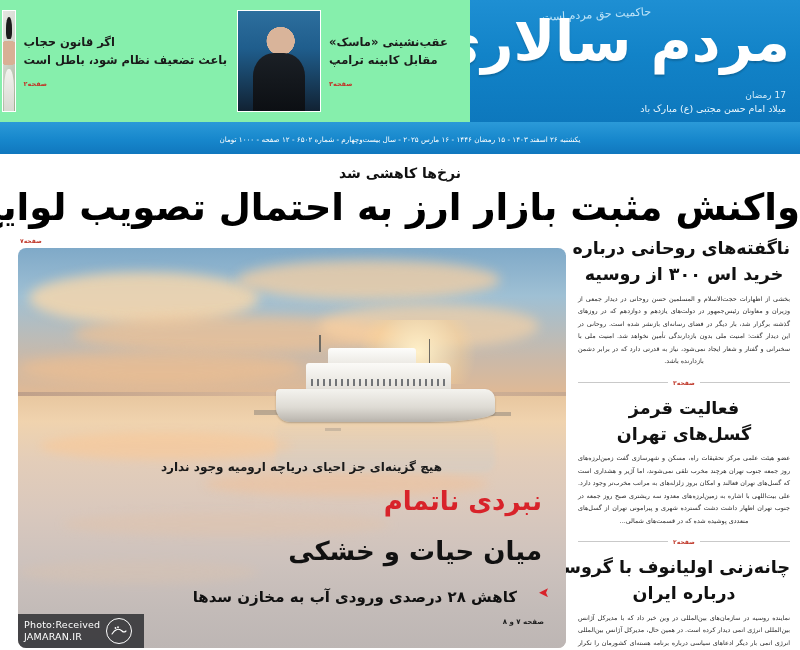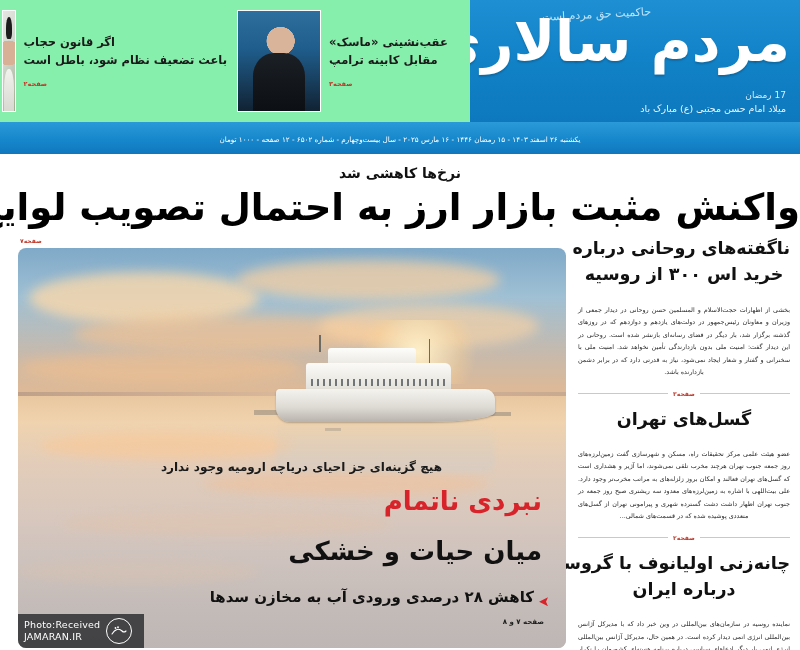--- a/index.html
+++ b/index.html
@@ -122,21 +122,21 @@
     width:228px;padding:0 10px 0 6px;box-sizing:border-box;
     display:flex;flex-direction:column;
   }
   .side-article{margin-bottom:4px;}
   .side-title{
     font-size:17.5px;font-weight:bold;color:#111;
     text-align:center;line-height:1.5;white-space:nowrap;
   }
   .side-body{
     font-size:6.4px;line-height:1.95;color:#2a2a2a;
-    text-align:justify;margin-top:16px;
+    text-align:justify;margin-top:5px;
     text-align-last:center;
   }
   .side-sep{
     display:flex;align-items:center;justify-content:center;
     margin:7px 0 9px 0;gap:5px;
   }
   .side-sep .rule{height:1px;background:#c9c9c9;flex:1;}
   .side-sep .pg{font-size:6px;color:#c0392b;font-weight:bold;white-space:nowrap;}
 
   
@@ -243,21 +243,21 @@
     white-space:nowrap;letter-spacing:-.3px;
   }
   .ov-black{
     position:absolute;right:24px;top:72%;
     font-size:26px;font-weight:bold;color:#111;
     white-space:nowrap;letter-spacing:-.3px;
   }
   .ov-bullet{
     position:absolute;right:18px;top:85%;
     font-size:15px;font-weight:bold;color:#111;
-    white-space:nowrap;display:flex;align-items:flex-end;gap:5px;
+    white-space:nowrap;display:flex;align-items:flex-start;gap:22px;
     flex-direction:row-reverse;
   }
   .bullet-mark{
     display:inline-block;width:9px;height:9px;
     background:#d8232a;
     clip-path:polygon(0 50%,100% 0,78% 50%,100% 100%);
   }
   .ov-pages{
     position:absolute;right:22px;top:92.5%;
     font-size:7px;font-weight:bold;color:#1c1c1c;white-space:nowrap;
@@ -328,20 +328,21 @@
         <div class="side-title">خرید اس ۳۰۰ از روسیه</div>
         <div class="side-body">بخشی از اظهارات حجت‌الاسلام و المسلمین حسن روحانی در دیدار جمعی از وزیران و معاونان رئیس‌جمهور در دولت‌های یازدهم و دوازدهم که در روزهای گذشته برگزار شد، بار دیگر در فضای رسانه‌ای بازنشر شده است. روحانی در این دیدار گفت: امنیت ملی بدون بازدارندگی تأمین نخواهد شد. امنیت ملی با سخنرانی و گفتار و شعار ایجاد نمی‌شود، نیاز به قدرتی دارد که در برابر دشمن بازدارنده باشد.</div>
       </div>
       <div class="side-sep">
         <div class="rule"></div>
         <div class="pg">صفحه۳</div>
         <div class="rule"></div>
       </div>
 
       <div class="side-article">
+        <div class="side-title">فعالیت قرمز</div>
         <div class="side-title">گسل‌های تهران</div>
         <div class="side-body">عضو هیئت علمی مرکز تحقیقات راه، مسکن و شهرسازی گفت زمین‌لرزه‌های روز جمعه جنوب تهران هرچند مخرب تلقی نمی‌شوند، اما آژیر و هشداری است که گسل‌های تهران فعالند و امکان بروز زلزله‌های به مراتب مخرب‌تر وجود دارد. علی بیت‌اللهی با اشاره به زمین‌لرزه‌های معدود سه ریشتری صبح روز جمعه در جنوب تهران اظهار داشت دشت گسترده شهری و پیرامونی تهران از گسل‌های متعددی پوشیده شده که در قسمت‌های شمالی...</div>
       </div>
       <div class="side-sep">
         <div class="rule"></div>
         <div class="pg">صفحه۲</div>
         <div class="rule"></div>
       </div>
 
       <div class="side-article">

